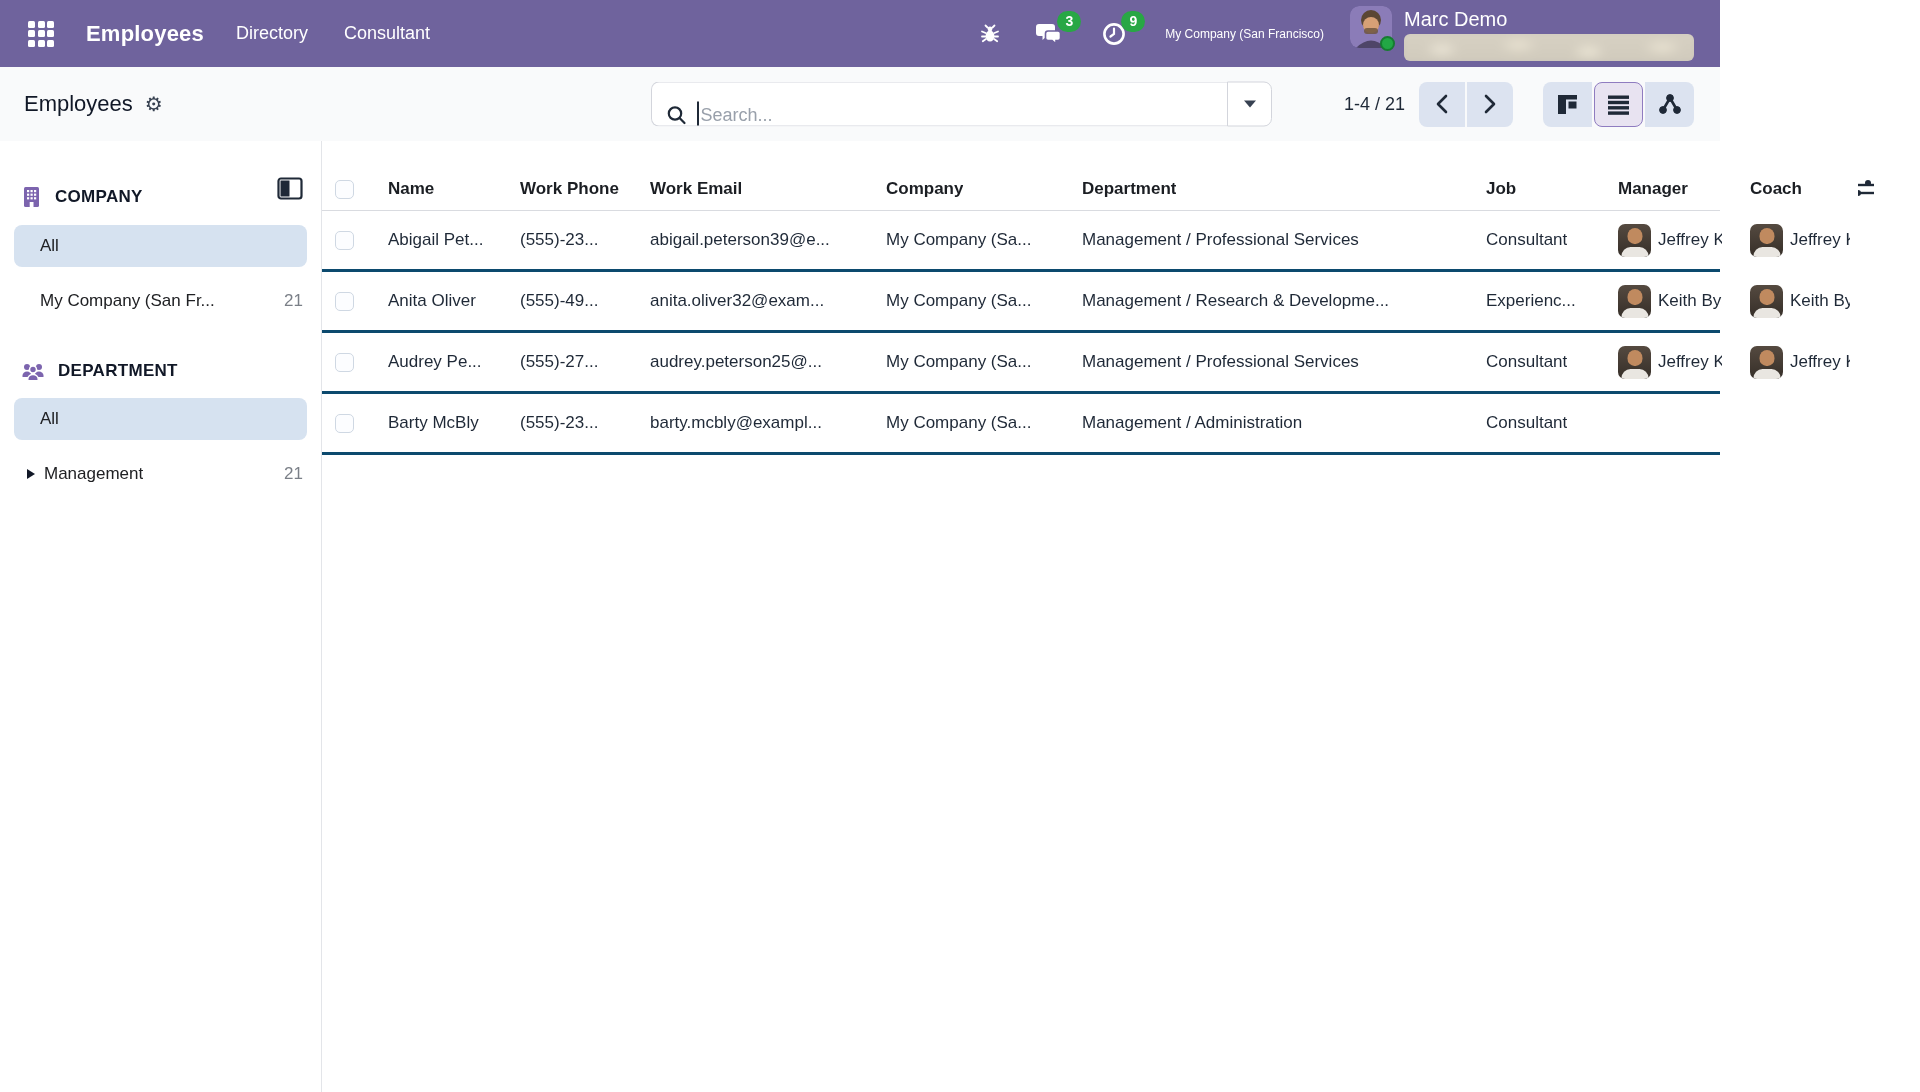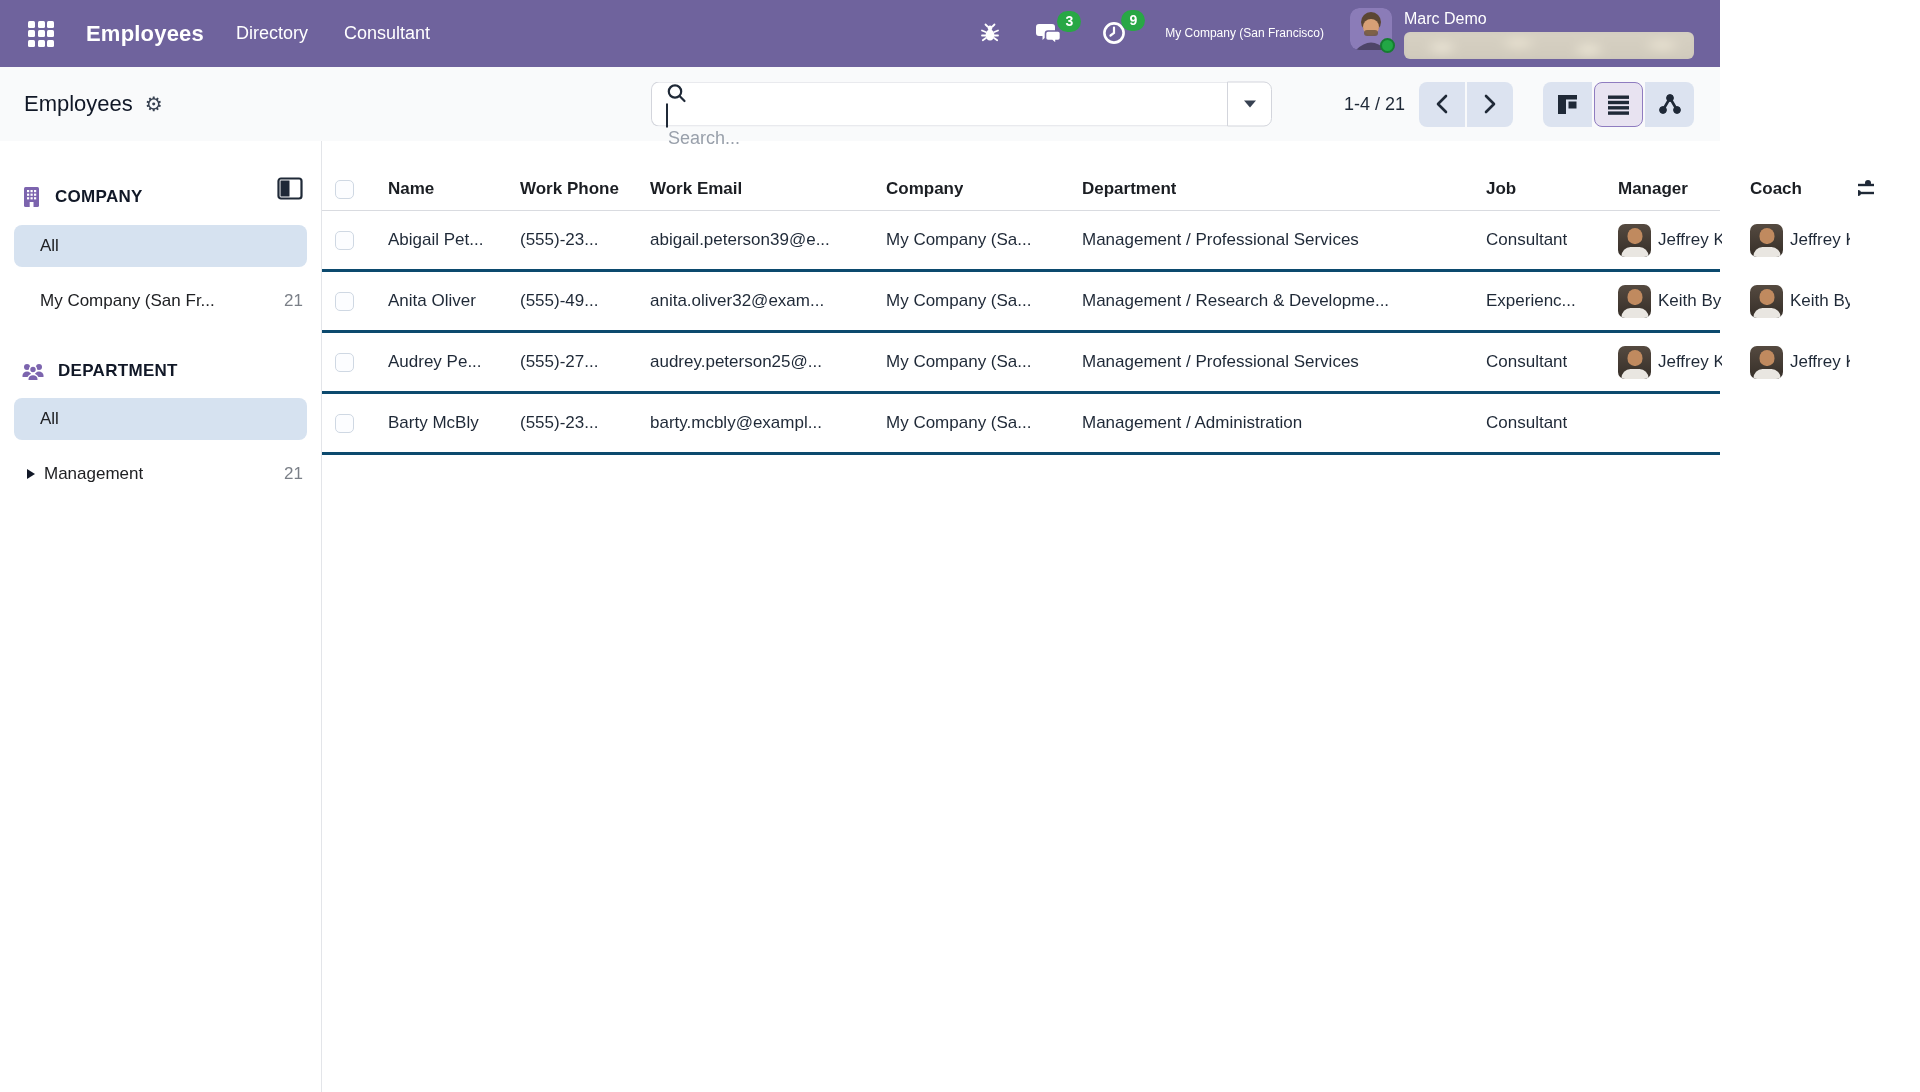--- a/index.html
+++ b/index.html
@@ -18,38 +18,38 @@
   .nav-menu { background:none; border:none; color:#fff; font-family:inherit; font-size:18px; cursor:pointer; padding:6px 4px; }
   .nav-right { margin-left:auto; display:flex; align-items:center; gap:24px; }
   .icon-btn { position:relative; background:none; border:none; cursor:pointer; display:flex; align-items:center; padding:2px; }
   .badge { position:absolute; top:-8px; right:-16px; background:var(--badge-green,#28a745); color:#fff; font-size:14px; font-weight:700; line-height:1; padding:3px 8px 4px; border-radius:11px; font-family:inherit; }
   .company-name { font-size:12px; color:#fff; background:none; border:none; font-family:inherit; cursor:pointer; margin-left:12px; }
   .user-block { display:flex; align-items:flex-start; gap:12px; margin-left:2px; cursor:pointer; }
   .nav-avatar { position:relative; width:42px; height:42px; flex:0 0 auto; display:block; }
   .nav-avatar svg { display:block; border-radius:9px; }
   .status-dot { position:absolute; right:-3px; bottom:-3px; width:15px; height:15px; border-radius:50%; background:#22a745; border:2px solid #167c31; }
   .user-texts { display:flex; flex-direction:column; padding-top:2px; }
-  .user-name { font-size:16px; color:#fff; line-height:1.15; }
+  .user-name { font-size:20px; color:#fff; line-height:1.15; }
   .user-redacted { margin-top:3px; width:290px; height:27px; border-radius:6px; overflow:hidden; position:relative; }
   .user-redacted i { position:absolute; inset:-8px; display:block;
      background:
        radial-gradient(26px 12px at 15% 55%, #efe9da 0%, rgba(239,233,218,0) 70%),
        radial-gradient(30px 12px at 40% 45%, #ece5d4 0%, rgba(236,229,212,0) 70%),
        radial-gradient(26px 12px at 63% 60%, #f0ead9 0%, rgba(240,234,217,0) 70%),
        radial-gradient(30px 12px at 87% 50%, #ede6d5 0%, rgba(237,230,213,0) 70%),
        linear-gradient(#d8d2c4,#cfc9bb);
      filter:blur(5px); }
 
   
   .control-panel { position:relative; height:74px; background:#f9fafb; display:flex; align-items:center; padding:0 26px 0 24px; }
   .breadcrumb-wrap { display:flex; align-items:center; gap:10px; }
   .page-title { font-size:22px; font-weight:500; color:#111827; }
   .gear-btn { background:none; border:none; cursor:pointer; font-size:20px; color:#374151; line-height:1; padding:2px; }
   .search-wrap { position:absolute; left:651px; top:50%; transform:translateY(-50%); display:flex; align-items:stretch; height:45px; }
-  .search-box { width:576px; background:#fff; border:1px solid #d3d5dc; border-right:none; border-radius:8px 0 0 8px; display:flex; align-items:flex-start; padding:0 10px 0 14px;flex-direction:column; }
+  .search-box { width:576px; background:#fff; border:1px solid #d3d5dc; border-right:none; border-radius:8px 0 0 8px; display:flex; align-items:flex-end; padding:0 10px 0 14px; }
   .search-box svg { flex:0 0 auto; margin-right:10px; }
   .text-caret { width:1.5px; height:24px; background:#1f2937; flex:0 0 auto; }
   .search-input { flex:1; border:none; outline:none; background:transparent; font-family:inherit; font-size:18px; color:#1f2937; padding-left:2px; }
   .search-input::placeholder { color:#99a0ab; }
   .search-toggle { width:45px; background:#fff; border:1px solid #d3d5dc; border-radius:0 8px 8px 0; cursor:pointer; display:flex; align-items:center; justify-content:center; }
   .caret-down { width:0; height:0; border-left:6px solid transparent; border-right:6px solid transparent; border-top:7px solid #374151; }
   .cp-right { margin-left:auto; display:flex; align-items:center; }
   .pager-text { font-size:18px; color:#1f2937; background:none; border:none; font-family:inherit; cursor:pointer; margin-right:14px; }
   .pager-btns { display:flex; gap:2px; margin-right:30px; }
   .pager-btn { width:46px; height:45px; background:var(--button-bg,#DCE3F0); border:none; cursor:pointer; display:flex; align-items:center; justify-content:center; }

